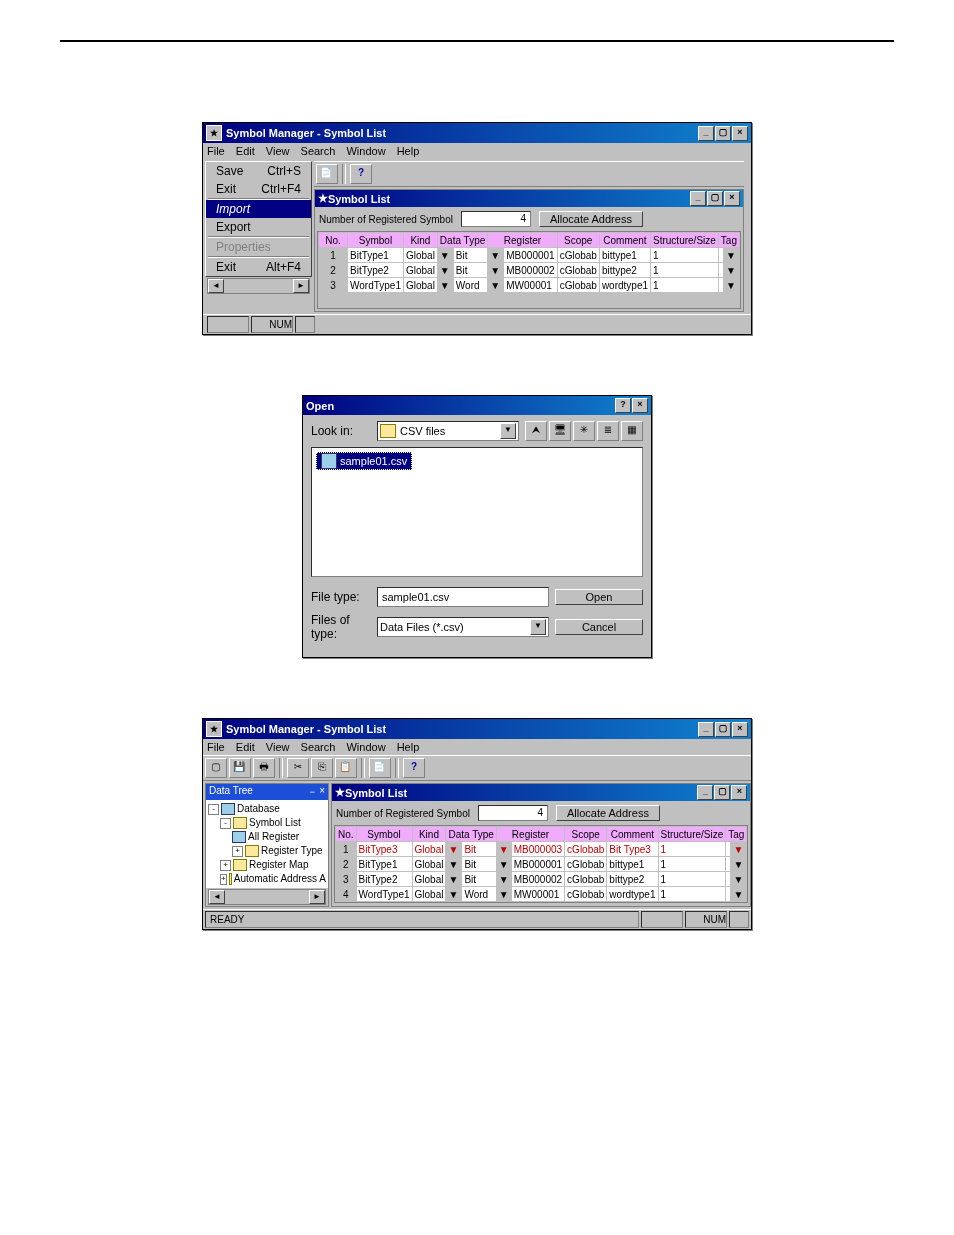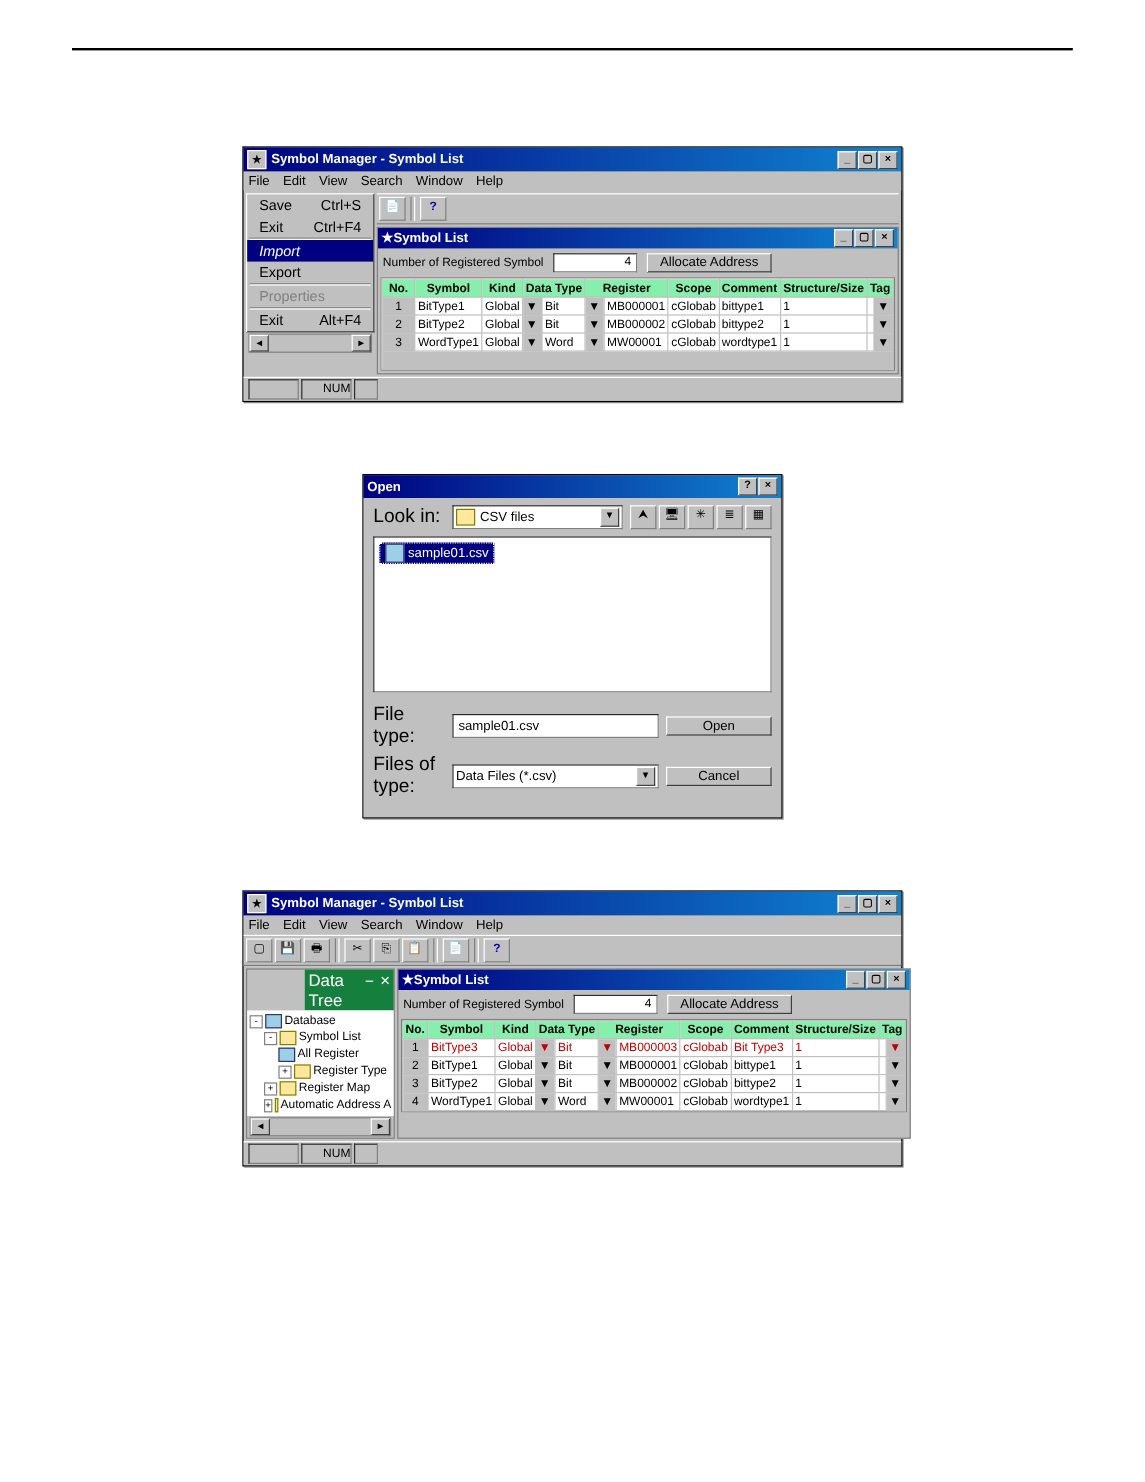--- a/index.html
+++ b/index.html
@@ -180,22 +180,22 @@
   }
   .grid th, .grid td {
     border: 1px solid #c0c0c0;
     padding: 0 2px;
     white-space: nowrap;
     font-size: 10px;
     text-align: left;
     height: 14px;
   }
   .grid th {
-    background: #86efac;
-    font-weight: bold;
+    background: #f0abfc;
+    font-weight: normal;
     text-align: center;
   }
   .grid td.num {
     background: #c0c0c0;
     text-align: center;
     width: 24px;
   }
   .dd {
     width: 11px;
     background: #c0c0c0;
@@ -247,21 +247,21 @@
     text-align: center;
     line-height: 12px;
   }
   
   .fig2 { width: 348px; }
   .dlg-body {
     padding: 6px 8px 10px 8px;
     background: #c0c0c0;
   }
   .row { display: flex; align-items: center; margin-bottom: 6px; gap: 6px; }
-  .row label { width: 60px; font-size: 16px; }
+  .row label { width: 60px; font-size: 12px; }
   .sunken-combo {
     display: flex;
     border: 1px inset #808080;
     background: #fff;
     align-items: center;
     padding: 0 2px;
     height: 18px;
     flex: 1;
   }
   .folder-icon {
@@ -320,27 +320,26 @@
     display: flex;
     gap: 2px;
     padding: 2px;
   }
   .tree-pane {
     width: 122px;
     border: 1px solid #808080;
     background: #c0c0c0;
   }
   .tree-title {
-    background: #15803d;
+    background: #1d4ed8;
     color: #fff;
-    font-size: 14px;
+    font-size: 10px;
     padding: 1px 3px;
     display: flex;
     justify-content: space-between;
-    margin-left: 48px;
   }
   .tree {
     background: #fff;
     font-size: 10px;
     padding: 2px;
     line-height: 14px;
   }
   .tree .n { display: flex; align-items: center; gap: 2px; white-space: nowrap; }
   .tree .ind1 { padding-left: 12px; }
   .tree .ind2 { padding-left: 24px; }
@@ -731,20 +730,21 @@
               <td></td>
               <td class="dd">▼</td>
             </tr>
           </tbody>
                 </table>
         </div>
       </div>
     </div>
   </div>
   <div class="statusbar">
+    <div class="msg">READY</div>
     <div class="indic"></div>
     <div class="indic">NUM</div>
     <div class="indic" style="width:18px"></div>
   </div>
 </div>
 </div>
 
 </div>
 
 </body></html>

